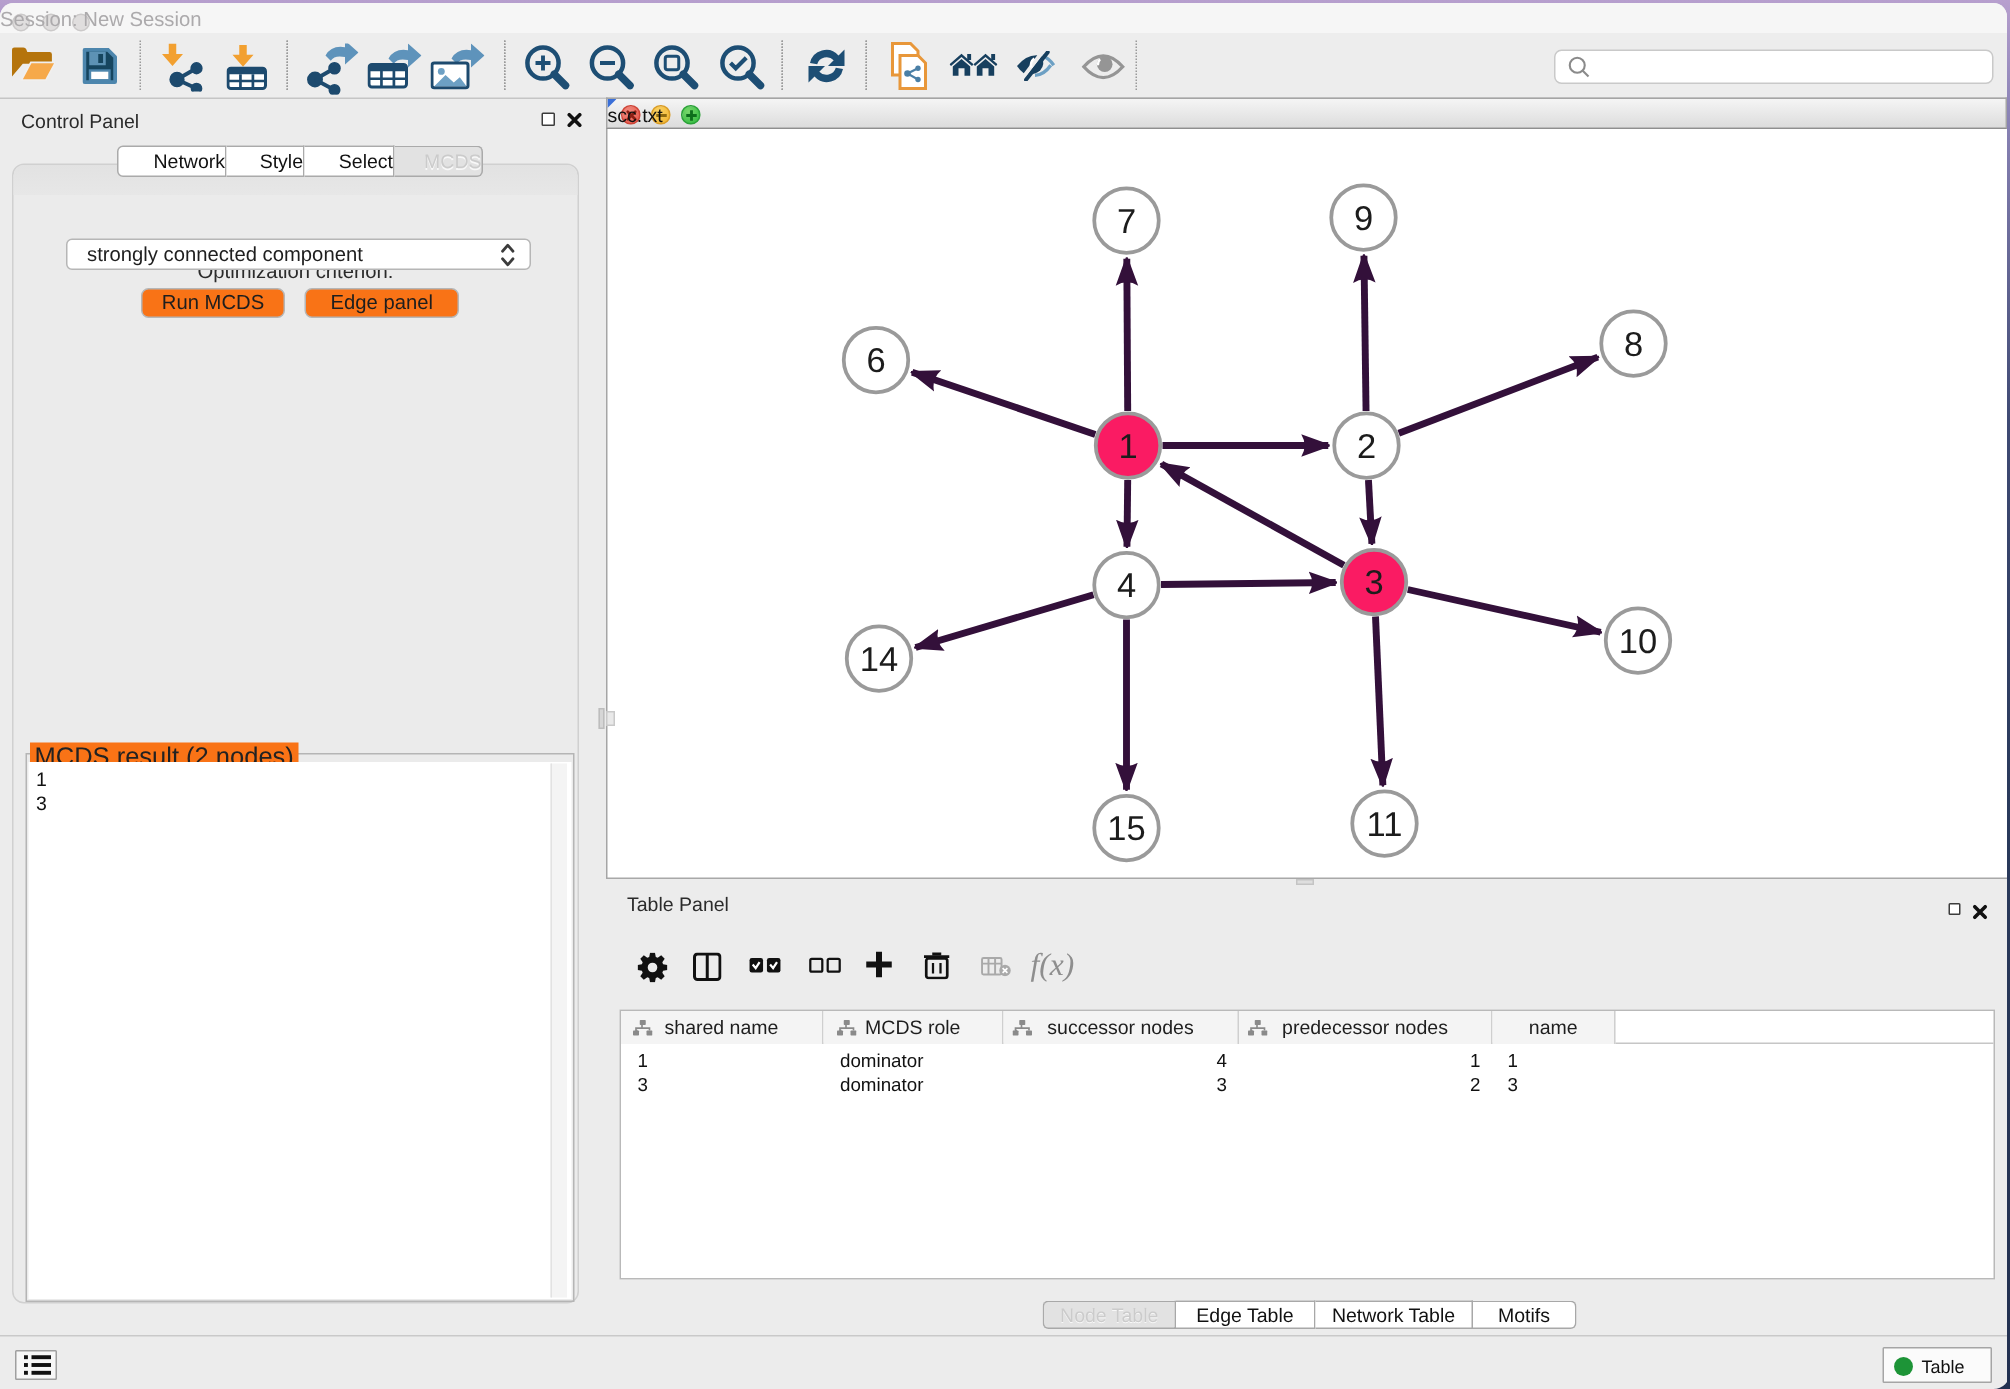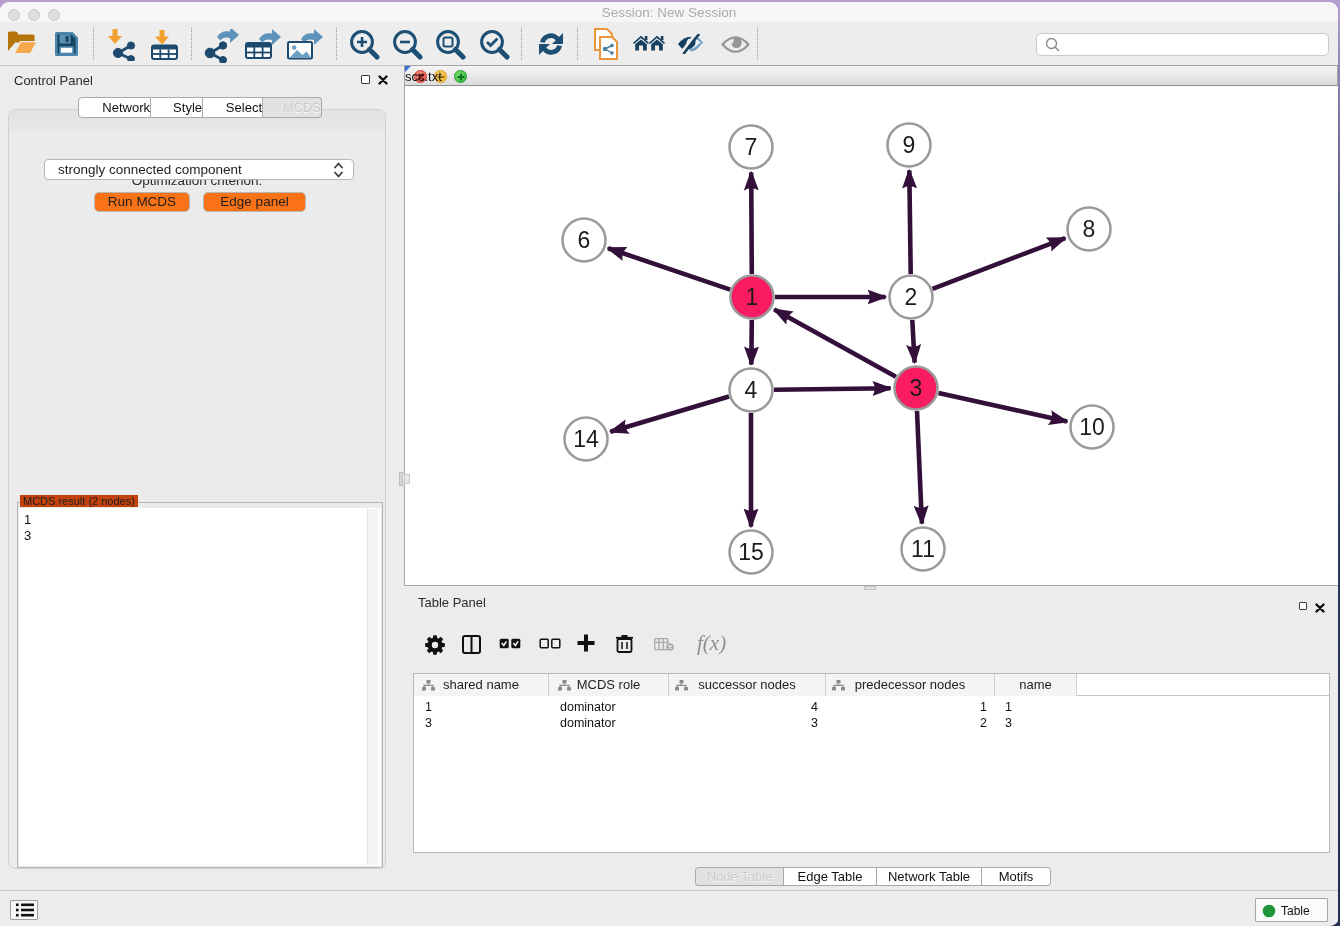--- a/index.html
+++ b/index.html
@@ -3,41 +3,41 @@
 <meta charset="utf-8">
 <style>
 * { margin:0; padding:0; box-sizing:border-box; }
 html,body { width:1340px; height:926px; overflow:hidden; }
 body { background:linear-gradient(180deg,#b79fce 0px,#8d85b8 70px,#3f4a74 280px,#2a3a5c 520px,#223050 926px); font-family:"Liberation Sans", sans-serif; position:relative; }
 .abs { position:absolute; }
 #win { position:absolute; left:0; top:2px; width:1338px; height:924px; background:#ececec; border-radius:9px 9px 0 0; }
 
 #titlebar { position:absolute; left:0; top:2px; width:1338px; height:21px; background:#f6f6f6; border-radius:9px 9px 0 0; border-bottom:1px solid #d9d9d9; }
 #titlebar .tl { position:absolute; top:7px; width:12px; height:12px; border-radius:50%; background:#e0dede; border:1px solid #cbc9c9; }
-#title-text { position:absolute; top:3px; left:0; width:1338px; text-align:center; font-size:13.5px; color:#acaaac; }
+#title-text { position:absolute; top:3px; left:0; width:1338px; font-size:13.5px; color:#acaaac; }
 
 #toolbar { position:absolute; left:0; top:22px; width:1338px; height:44px; background:#ededed; border-bottom:1px solid #c5c5c5; }
 .tsep { position:absolute; top:5px; height:33px; width:0; border-left:1px dotted #9a9a9a; }
 #searchbox { position:absolute; left:1036px; top:11px; width:293px; height:23px; background:#fff; border:1px solid #c9c9c9; border-radius:5px; }
 
 #cpanel { position:absolute; left:0; top:66px; width:394px; height:824px; background:#ececec; }
 #cp-title { position:absolute; left:14px; top:7px; font-size:13px; color:#2b2b2b; }
 .floatbtn { position:absolute; width:9px; height:9px; border:1.6px solid #3c3c3c; border-radius:1px; background:#fff; }
 #cp-box { position:absolute; left:8px; top:43px; width:378px; height:760px; background:#ebebeb; border:1px solid #d0d0d0; border-radius:8px; }
 #cp-box-top { position:absolute; left:9px; top:44px; width:376px; height:20px; background:linear-gradient(#e2e2e2,#e7e7e7); border-radius:7px 7px 0 0; }
 .tabrow { position:absolute; display:flex; }
 .tab { height:21px; line-height:20px; font-size:13px; text-align:right; background:#fff; border:1px solid #aaa; border-left:none; color:#111; }
 .tab.first { border-left:1px solid #aaa; border-radius:4px 0 0 4px; }
 .tab.last { border-radius:0 4px 4px 0; }
 .tab.sel { background:#e2e2e2; color:#cbcbcb; text-shadow:0 1px 0 #f8f8f8; }
 #opt-label { position:absolute; left:0; top:73px; width:394px; text-align:center; font-size:13.5px; color:#2b2b2b;margin-top:34px; }
 #dropdown { position:absolute; left:44px; top:93px; width:310px; height:21px; background:#fff; border:1px solid #b6b6b6; border-radius:4px; font-size:13.5px; color:#1e1e1e; line-height:19px; padding-left:13px; }
 .btn { position:absolute; height:20px; background:#f97316; border:1px solid #b6b6b6; border-radius:5px; font-size:13.5px; color:#1e1e1e; text-align:center; line-height:18px; }
 #fieldset { position:absolute; left:17px; top:436px; width:366px; height:366px; border:1px solid #b5b5b5; }
-#fieldset-legend { position:absolute; left:20px; top:429px; background:#c2410c; padding:0 3px; font-size:11px; color:#222; }
+#fieldset-legend { position:absolute; left:20px; top:429px; background:#f97316; padding:0 3px; font-size:17px; color:#222; }
 #mcds-white { position:absolute; left:19px; top:442px; width:362px; height:358px; background:#fff; }
 #mcds-scroll { position:absolute; right:3px; top:1px; width:11px; height:356px; background:#f4f4f4; border-left:1px solid #e2e2e2; }
 
 #netwin { position:absolute; left:404px; top:65px; width:934px; height:521px; }
 #nw-title { position:absolute; left:0; top:0; width:934px; height:21px; background:linear-gradient(#f5f5f5,#dcdcdc); border:1px solid #a5a5a5; border-bottom:1px solid #8f8f8f; }
 #nw-canvas { position:absolute; left:0; top:21px; width:934px; height:500px; background:#fff; border-left:1px solid #a5a5a5; border-bottom:1px solid #a8a8a8; }
 .light { position:absolute; top:4px; width:12.5px; height:12.5px; border-radius:50%; }
 #nw-title-text { position:absolute; left:0; top:3px; width:934px; text-align:left; font-size:13px; color:#111; }
 
 #tpanel { position:absolute; left:394px; top:591px; width:944px; height:299px; background:#ececec; }
@@ -361,21 +361,21 @@
     <line x1="11" y1="8" x2="11" y2="15" stroke="#111" stroke-width="1.5"></line>
   </svg>
   <svg class="abs" style="left:260px;top:47px;" width="20" height="13" viewBox="0 0 20 13">
     <rect x="0.7" y="0.7" width="13" height="11" rx="1" fill="none" stroke="#a9a9a9" stroke-width="1.3"></rect>
     <line x1="0.7" y1="4.4" x2="13.7" y2="4.4" stroke="#a9a9a9" stroke-width="1.3"></line>
     <line x1="5" y1="0.7" x2="5" y2="11.7" stroke="#a9a9a9" stroke-width="1.3"></line>
     <line x1="9.4" y1="0.7" x2="9.4" y2="11.7" stroke="#a9a9a9" stroke-width="1.3"></line>
     <circle cx="16" cy="9" r="3.8" fill="#a9a9a9"></circle>
     <path d="M14.4 7.4 l3.2 3.2 M17.6 7.4 l-3.2 3.2" stroke="#fff" stroke-width="1.1"></path>
   </svg>
-  <div class="abs" style="left:293px;top:40px;font-family:'Liberation Serif',serif;font-style:italic;font-size:21px;color:#8e8e8e;margin-left:10px;">f(x)</div>
+  <div class="abs" style="left:293px;top:40px;font-family:'Liberation Serif',serif;font-style:italic;font-size:21px;color:#8e8e8e;">f(x)</div>
   <div id="tbl">
     <div id="tbl-head">
       <div class="hcell" style="left:0px; width:135px;">shared name</div>
       <div class="hcell" style="left:135px; width:120px;">MCDS role</div>
       <div class="hcell" style="left:255px; width:157px;">successor nodes</div>
       <div class="hcell" style="left:412px; width:169px;">predecessor nodes</div>
       <div class="hcell" style="left:581px; width:82px;">name</div>
     </div>
 
     <svg class="abs" style="left:8px;top:6px;" width="13" height="11" viewBox="0 0 13 11">

